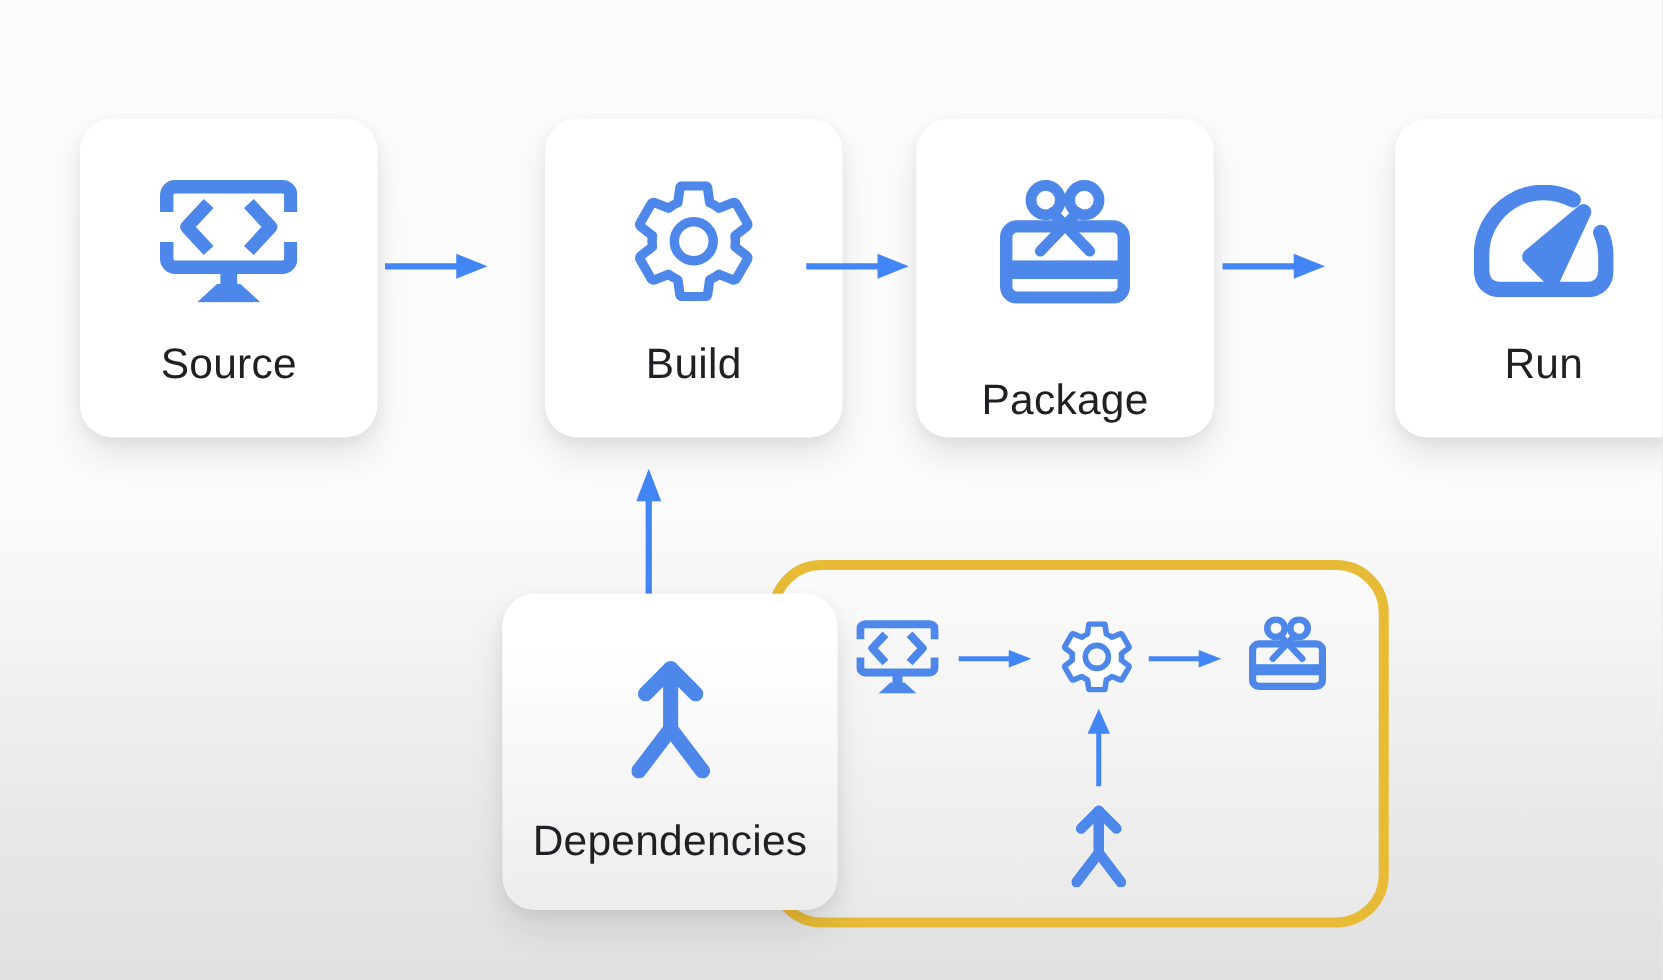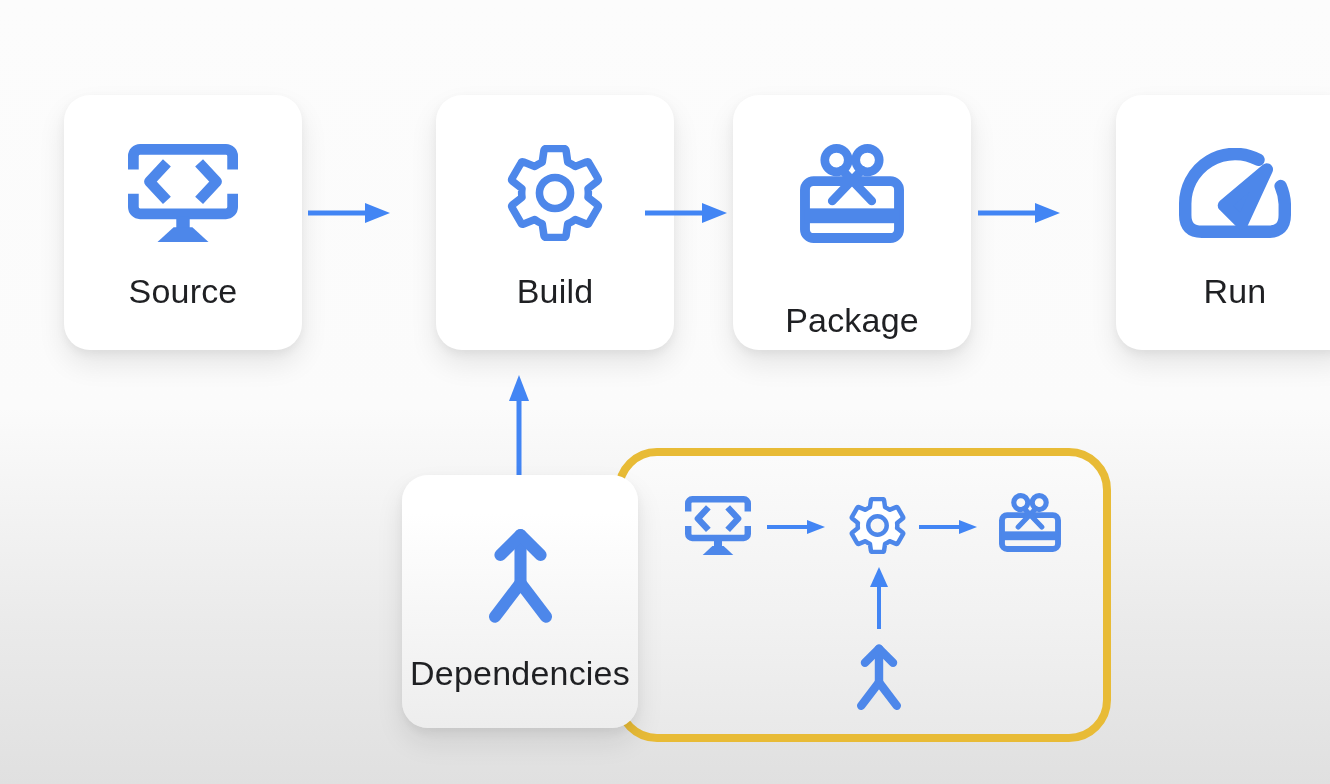--- a/index.html
+++ b/index.html
@@ -17,21 +17,21 @@
     box-shadow:0 14px 28px rgba(0,0,0,0.09), 0 4px 10px rgba(0,0,0,0.05);
     display:flex; flex-direction:column; align-items:center;
     box-sizing:border-box;
   }
   .card-main { width:238px; height:255px; top:95px; }
   .card-source  { left:64px; }
   .card-build   { left:424px;margin-left:12px; }
   .card-package { left:733px;gap:29px; }
   .card-run     { left:1116px; }
   .card-deps {
-    left:402px; top:475px; width:236px; height:253px;
+    left:402px; top:475px; width:268px; height:253px;
     background:linear-gradient(180deg,#ffffff 15%,#ededed 100%);
     z-index:3;
   }
   .icon-slot { height:100px; margin-top:48px; display:flex; align-items:center; justify-content:center; }
   .icon-slot-deps { height:96px; margin-top:52px; display:flex; align-items:center; justify-content:center; }
   .node-label {
     margin-top:30px;
     font-size:34px; line-height:1.1; font-weight:400;
     color:#1f2023; letter-spacing:0.2px; white-space:nowrap;
   }

